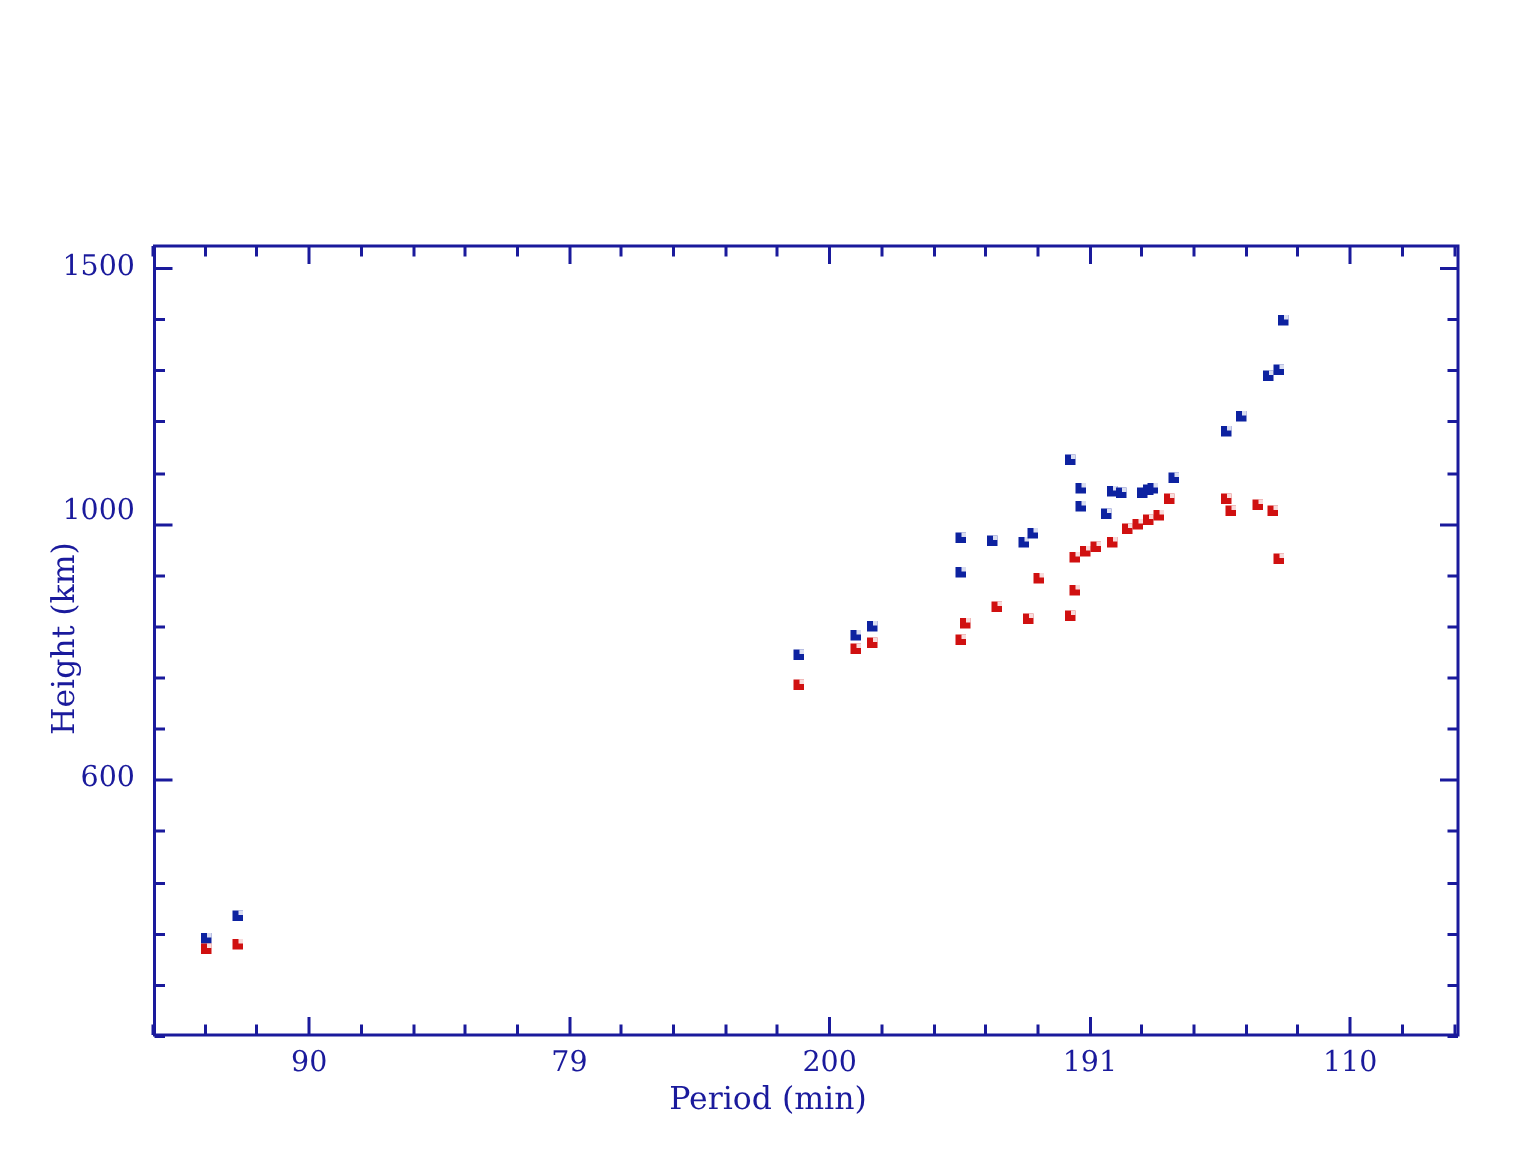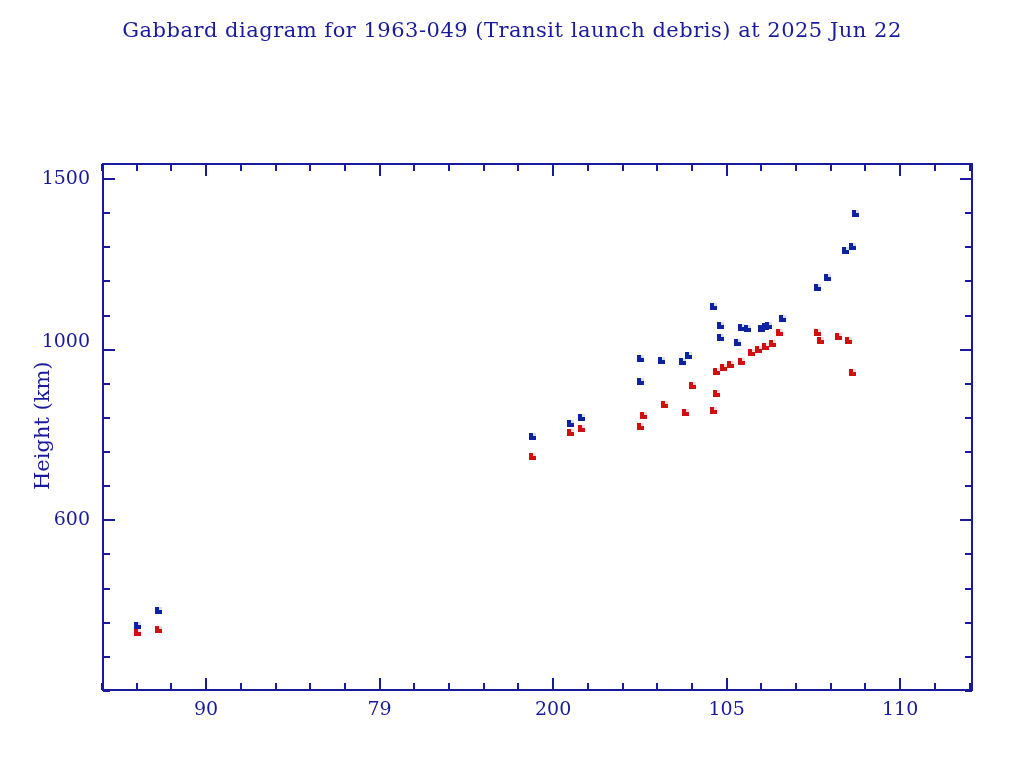--- a/index.html
+++ b/index.html
@@ -65,21 +65,20 @@
   .pt::after{
     content:"";position:absolute;right:0px;top:0px;width:3px;height:3px;
     background:#ffffff;opacity:0.85;
   }
 </style>
 </head>
 <body>
 
 <div id="page">
 
-  <div class="title">Gabbard diagram for 1963-049 (Transit launch debris) at 2025 Jun 22</div>
 
   <div class="plot-frame"></div>
   <div class="plot-area" id="plot-area">
       <div class="pt apogee" style="left: 31.7012px; top: 459.469px;"></div>
       <div class="pt apogee" style="left: 52.5219px; top: 444.452px;"></div>
       <div class="pt apogee" style="left: 427.295px; top: 269.703px;"></div>
       <div class="pt apogee" style="left: 465.466px; top: 256.734px;"></div>
       <div class="pt apogee" style="left: 475.876px; top: 250.59px;"></div>
       <div class="pt apogee" style="left: 534.869px; top: 215.094px;"></div>
       <div class="pt apogee" style="left: 534.869px; top: 191.544px;"></div>
@@ -122,20 +121,21 @@
       <div class="pt perigee" style="left: 659.793px; top: 179.599px;"></div>
       <div class="pt perigee" style="left: 666.733px; top: 176.527px;"></div>
       <div class="pt perigee" style="left: 673.673px; top: 166.288px;"></div>
       <div class="pt perigee" style="left: 711.845px; top: 166.288px;"></div>
       <div class="pt perigee" style="left: 715.315px; top: 174.479px;"></div>
       <div class="pt perigee" style="left: 732.665px; top: 170.383px;"></div>
       <div class="pt perigee" style="left: 743.076px; top: 174.138px;"></div>
       <div class="pt perigee" style="left: 746.546px; top: 205.879px;"></div>
     </div>
 
+  <div class="xlabel">Period (min)</div>
   <div class="ylabel">Height (km)</div>
 
 <div class="tick tick-x minor" style="left: 101px; top: 683px;"></div>
     <div class="tick tick-xt minor" style="left: 101px; top: 164px;"></div>
     <div class="tick tick-x minor" style="left: 135.701px; top: 683px;"></div>
     <div class="tick tick-xt minor" style="left: 135.701px; top: 164px;"></div>
     <div class="tick tick-x minor" style="left: 170.402px; top: 683px;"></div>
     <div class="tick tick-xt minor" style="left: 170.402px; top: 164px;"></div>
     <div class="tick tick-x major" style="left: 205.104px; top: 678px;"></div>
     <div class="tick tick-xt major" style="left: 205.104px; top: 164px;"></div>
@@ -179,21 +179,21 @@
     <div class="tick tick-xt minor" style="left: 864.426px; top: 164px;"></div>
     <div class="tick tick-x major" style="left: 899.127px; top: 678px;"></div>
     <div class="tick tick-xt major" style="left: 899.127px; top: 164px;"></div>
     <div class="tick tick-x minor" style="left: 933.829px; top: 683px;"></div>
     <div class="tick tick-xt minor" style="left: 933.829px; top: 164px;"></div>
     <div class="tick tick-x minor" style="left: 968.53px; top: 683px;"></div>
     <div class="tick tick-xt minor" style="left: 968.53px; top: 164px;"></div>
     <div class="xticklabel" style="left: 176.104px;">90</div>
     <div class="xticklabel" style="left: 349.61px;">79</div>
     <div class="xticklabel" style="left: 523.116px;">200</div>
-    <div class="xticklabel" style="left: 696.622px;">105</div>
+    <div class="xticklabel" style="left: 696.622px;">191</div>
     <div class="xticklabel" style="left: 870.127px;">110</div>
     <div class="tick tick-y minor" style="left: 103px; top: 690px;"></div>
     <div class="tick tick-yr minor" style="left: 965px; top: 690px;"></div>
     <div class="tick tick-y minor" style="left: 103px; top: 655.869px;"></div>
     <div class="tick tick-yr minor" style="left: 965px; top: 655.869px;"></div>
     <div class="tick tick-y minor" style="left: 103px; top: 621.739px;"></div>
     <div class="tick tick-yr minor" style="left: 965px; top: 621.739px;"></div>
     <div class="tick tick-y minor" style="left: 103px; top: 587.608px;"></div>
     <div class="tick tick-yr minor" style="left: 965px; top: 587.608px;"></div>
     <div class="tick tick-y minor" style="left: 103px; top: 553.478px;"></div>

